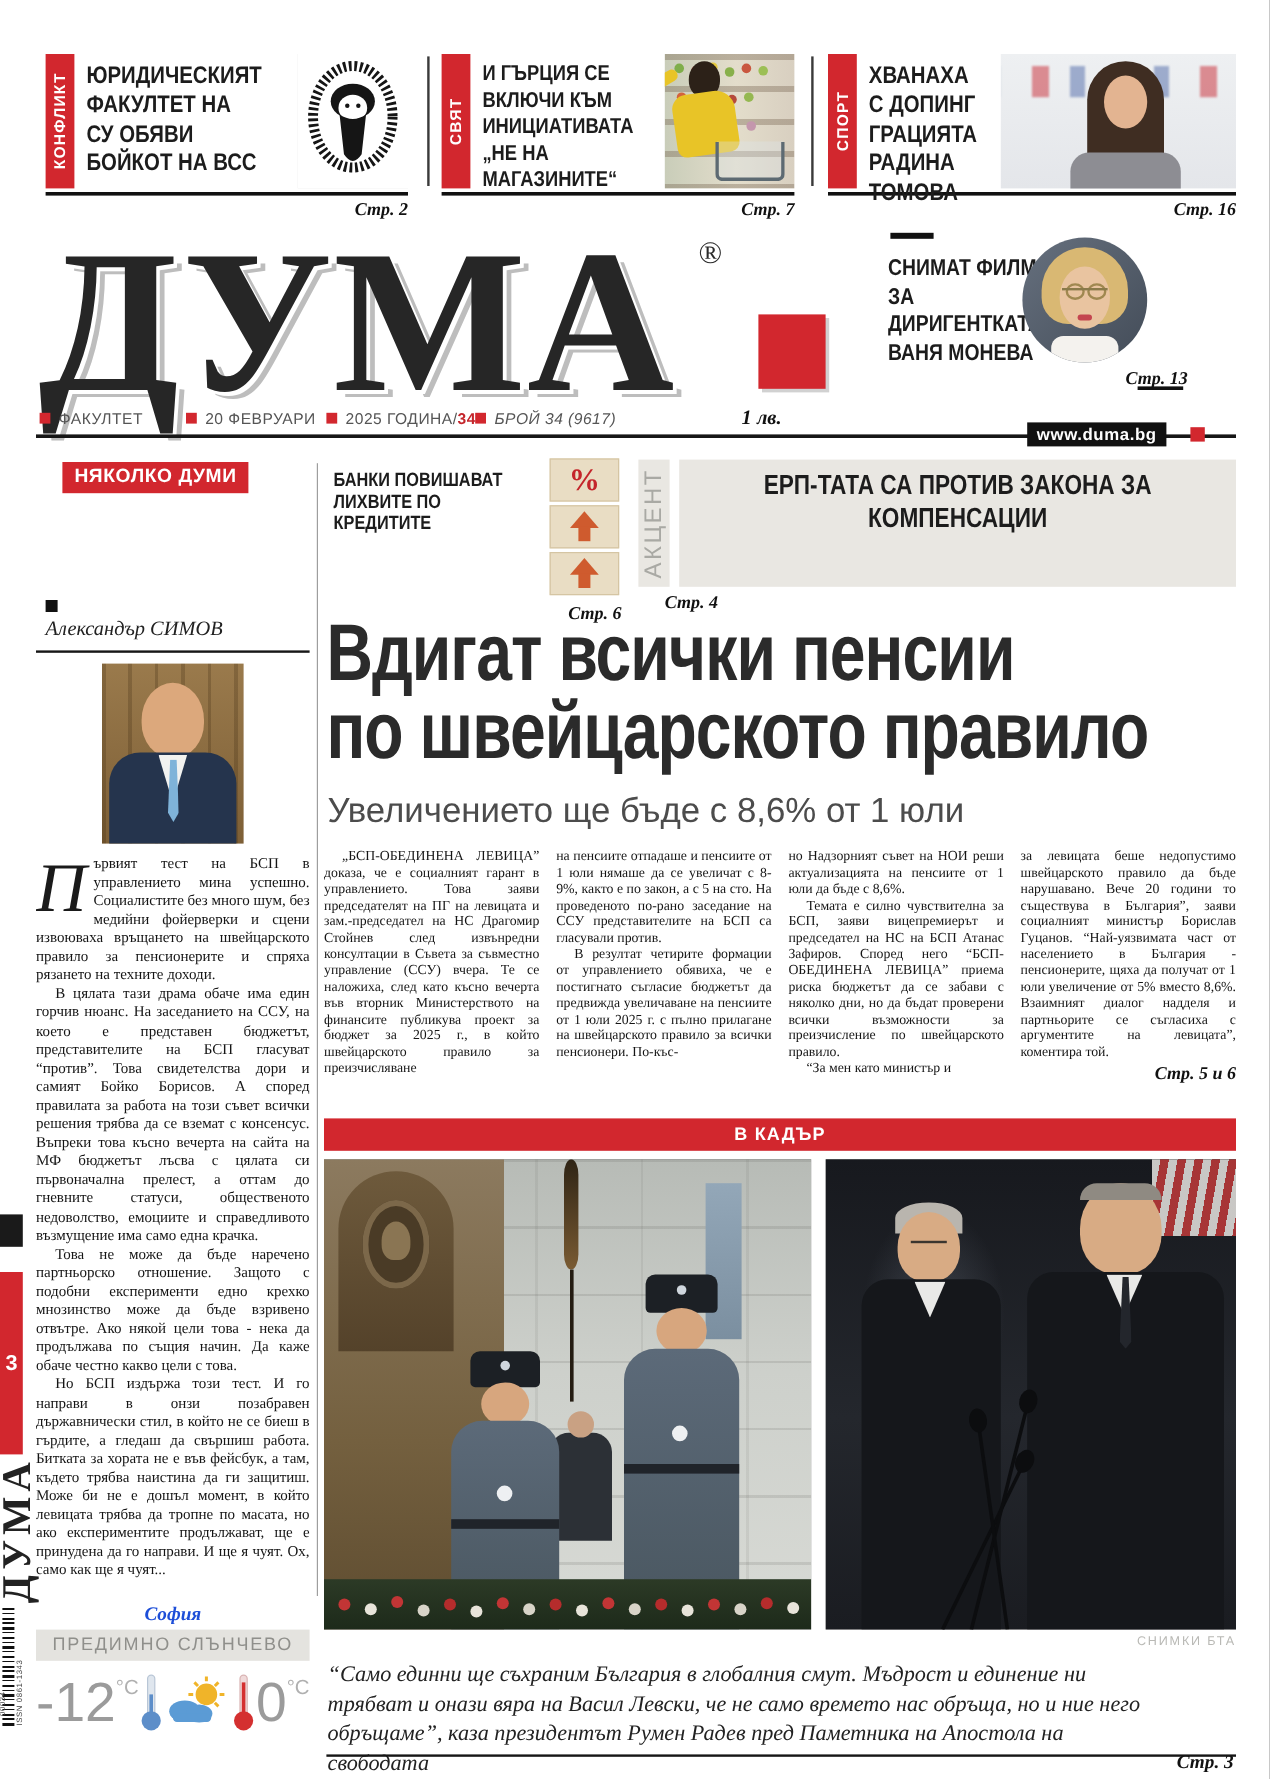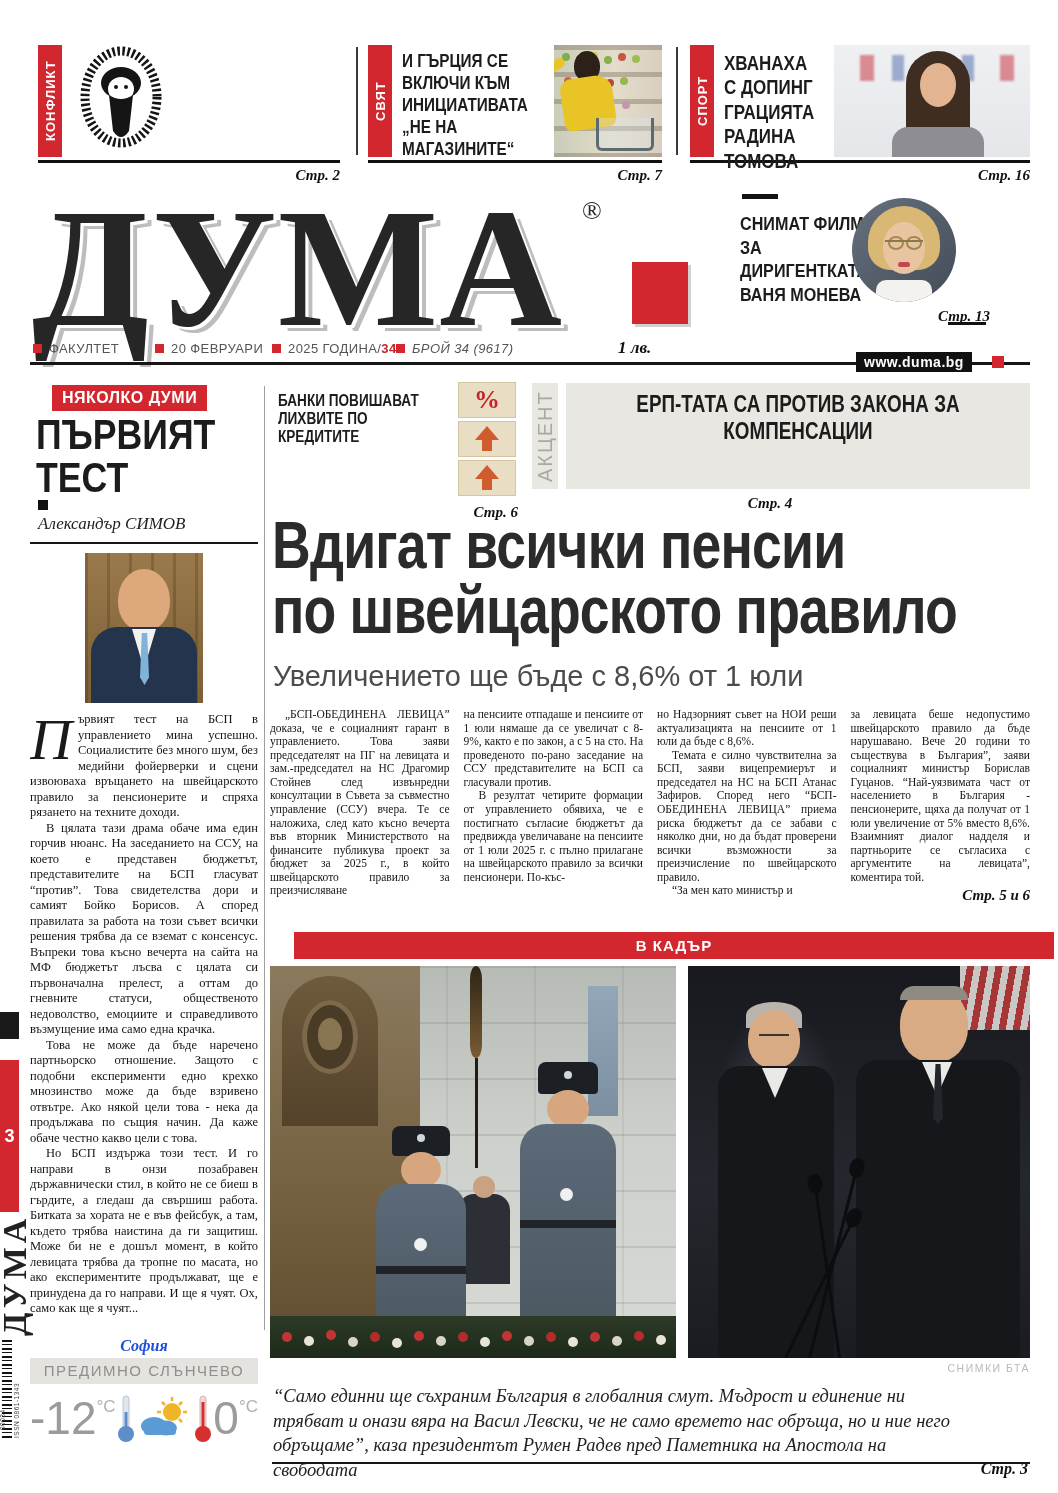--- a/index.html
+++ b/index.html
@@ -96,21 +96,21 @@
   
   .lead-hl{font-family:"Liberation Sans",sans-serif;font-weight:800;color:#2b2b2b;font-size:67px;line-height:.97;letter-spacing:-1px;
            transform:scaleX(.8);transform-origin:left top;white-space:nowrap;}
   .subhead{font:400 29px "Liberation Sans",sans-serif;color:#4c4c4c;}
   .cols{display:flex;gap:14px;font:400 11.5px/1.18 "Liberation Serif",serif;text-align:justify;color:#151515;overflow:hidden;}
   .cols .c{flex:1;}
   .cols p{margin:0;text-indent:15px;}
   .cols p.cont{text-indent:0;}
   .lead-pageref{text-align:right;margin-top:3px;}
   
-  .frame-bar{background:#d2272e;color:#fff;font:bold 15px/27px "Liberation Sans",sans-serif;text-align:center;letter-spacing:1px;margin-left:24px;}
+  .frame-bar{background:#d2272e;color:#fff;font:bold 15px/27px "Liberation Sans",sans-serif;text-align:center;letter-spacing:1px;}
   .photo{overflow:hidden;background:#777;}
   
   .pl-bg{position:absolute;inset:0;background:linear-gradient(180deg,#b7bbb6 0%,#cdd0cb 45%,#d8dad5 100%);}
   .pl-blocks{position:absolute;inset:0;background:repeating-linear-gradient(to bottom,rgba(90,90,85,.16) 0 2px,transparent 2px 56px),repeating-linear-gradient(90deg,rgba(90,90,85,.10) 0 2px,transparent 2px 88px);}
   .pl-mon{position:absolute;left:0;top:0;width:150px;height:100%;background:linear-gradient(180deg,#8c7a5f 0%,#74603f 60%,#5e4c30 100%);}
   .pl-arch{position:absolute;left:12px;top:10px;width:96px;height:150px;border-radius:48px 48px 0 0;background:linear-gradient(180deg,#6e5a3c,#54422a);}
   .pl-oval{position:absolute;left:32px;top:34px;width:56px;height:74px;border-radius:50%;background:#4a3b26;box-shadow:inset 0 0 0 5px #7c684a;}
   .pl-bust{position:absolute;left:48px;top:52px;width:24px;height:32px;border-radius:50% 50% 40% 40%;background:#8a7553;}
   .pl-window{position:absolute;left:318px;top:20px;width:30px;height:130px;background:linear-gradient(180deg,#93a7b8,#7b8fa0);}
   .pl-blade{position:absolute;left:200px;top:0;width:12px;height:92px;border-radius:50%/14%;background:linear-gradient(180deg,#2e2415,#7a5b33);}
@@ -155,20 +155,21 @@
 </head>
 <body>
 
 <div class="page">
 
   <div class="teaser abs" style="left:38px;width:302px;">
     <div class="t-row">
       <div class="vtag">
           <span>КОНФЛИКТ</span>
         </div>
+      <div class="t-title"><span class="cond">ЮРИДИЧЕСКИЯТ ФАКУЛТЕТ НА СУ ОБЯВИ БОЙКОТ НА ВСС</span></div>
       <div class="t-img" style="width:118px;">
         <svg class="emb" viewBox="0 0 100 112">
           <ellipse cx="50" cy="52" rx="36" ry="46" fill="none" stroke="#151515" stroke-width="9" stroke-dasharray="2.5 2.5"></ellipse>
           <ellipse cx="50" cy="38" rx="20" ry="16" fill="#151515"></ellipse>
           <ellipse cx="50" cy="44" rx="13" ry="12" fill="#ffffff"></ellipse>
           <circle cx="45" cy="42" r="2" fill="#151515"></circle>
             <circle cx="55" cy="42" r="2" fill="#151515"></circle>
           <path d="M38 50 Q50 58 62 50 L58 86 Q50 98 42 86 Z" fill="#151515"></path>
         </svg>
       </div>
@@ -238,22 +239,20 @@
   <div class="abs dateline-item" style="left:155px;top:341px;"><span class="dl-sq"></span><span>20 ФЕВРУАРИ</span></div>
   <div class="abs dateline-item" style="left:272px;top:341px;"><span class="dl-sq"></span><span>2025 ГОДИНА/</span><span class="dl-red">34</span></div>
   <div class="abs dateline-item" style="left:396px;top:341px;font-style:italic;"><span class="dl-sq"></span><span>БРОЙ 34 (9617)</span></div>
   <div class="abs price" style="left:618px;top:338px;">1 лв.</div>
 
   <div class="abs rule" style="left:30px;top:362px;width:1000px;height:3px;"></div>
   <div class="abs site" style="left:856px;top:352px;">www.duma.bg</div>
   <div class="abs redsq" style="left:992px;top:356px;width:12px;height:12px;box-shadow:none;"></div>
 
   <div class="abs" style="left:38px;top:385px;margin-left:14px;"><span class="kicker">НЯКОЛКО ДУМИ</span></div>
-  <div class="abs" style="left:36px;top:414px;width:230px;"><span class="cond op-title">ПЪРВИЯТ
-ТЕСТ</span></div>
   <div class="abs" style="left:38px;top:500px;width:10px;height:10px;background:#111;"></div>
   <div class="abs op-author" style="left:38px;top:514px;">Александър СИМОВ</div>
   <div class="abs rule" style="left:30px;top:542px;width:228px;height:2px;"></div>
 
   <div class="abs colphoto" style="left:85px;top:553px;width:118px;height:150px;">
     <div class="cp-wood"></div>
     <div class="cp-head"></div>
     <div class="cp-suit"></div>
     <div class="cp-shirt"></div>
     <div class="cp-tie"></div>
@@ -318,21 +317,21 @@
     </div>
     <div style="text-align:right;margin-top:4px;"><span class="pageref">Стр. 6</span></div>
   </div>
 
   <div class="abs acc-strip" style="left:532px;top:383px;width:26px;height:106px;">
     <div class="acc-label">АКЦЕНТ</div>
   </div>
   <div class="abs acc-box" style="left:566px;top:383px;width:464px;height:106px;">
     <div class="acc-title"><span class="cond">ЕРП-ТАТА СА ПРОТИВ ЗАКОНА ЗА КОМПЕНСАЦИИ</span></div>
   </div>
-  <div class="abs" style="left:538px;top:494px;width:464px;text-align:center;"><span class="pageref">Стр. 4</span></div>
+  <div class="abs" style="left:554px;top:494px;width:464px;text-align:left;"><span class="pageref">Стр. 4</span></div>
 
   <div class="abs" style="left:272px;top:512px;width:760px;">
     <div class="lead-hl">Вдигат всички пенсии</div>
     <div class="lead-hl">по швейцарското правило</div>
   </div>
   <div class="abs subhead" style="left:273px;top:660px;">Увеличението ще бъде с 8,6% от 1 юли</div>
 
   <div class="abs cols" style="left:270px;top:708px;width:760px;height:218px;">
     <div class="c">
       <p>„БСП-ОБЕДИНЕНА ЛЕВИЦА” доказа, че е социалният гарант в управлението. Това заяви председателят на ПГ на левицата и зам.-председател на НС Драгомир Стойнев след извънредни консултации в Съвета за съвместно управление (ССУ) вчера. Те се наложиха, след като късно вечерта във вторник Министерството на финансите публикува проект за бюджет за 2025 г., в който швейцарското правило за преизчисляване</p>

